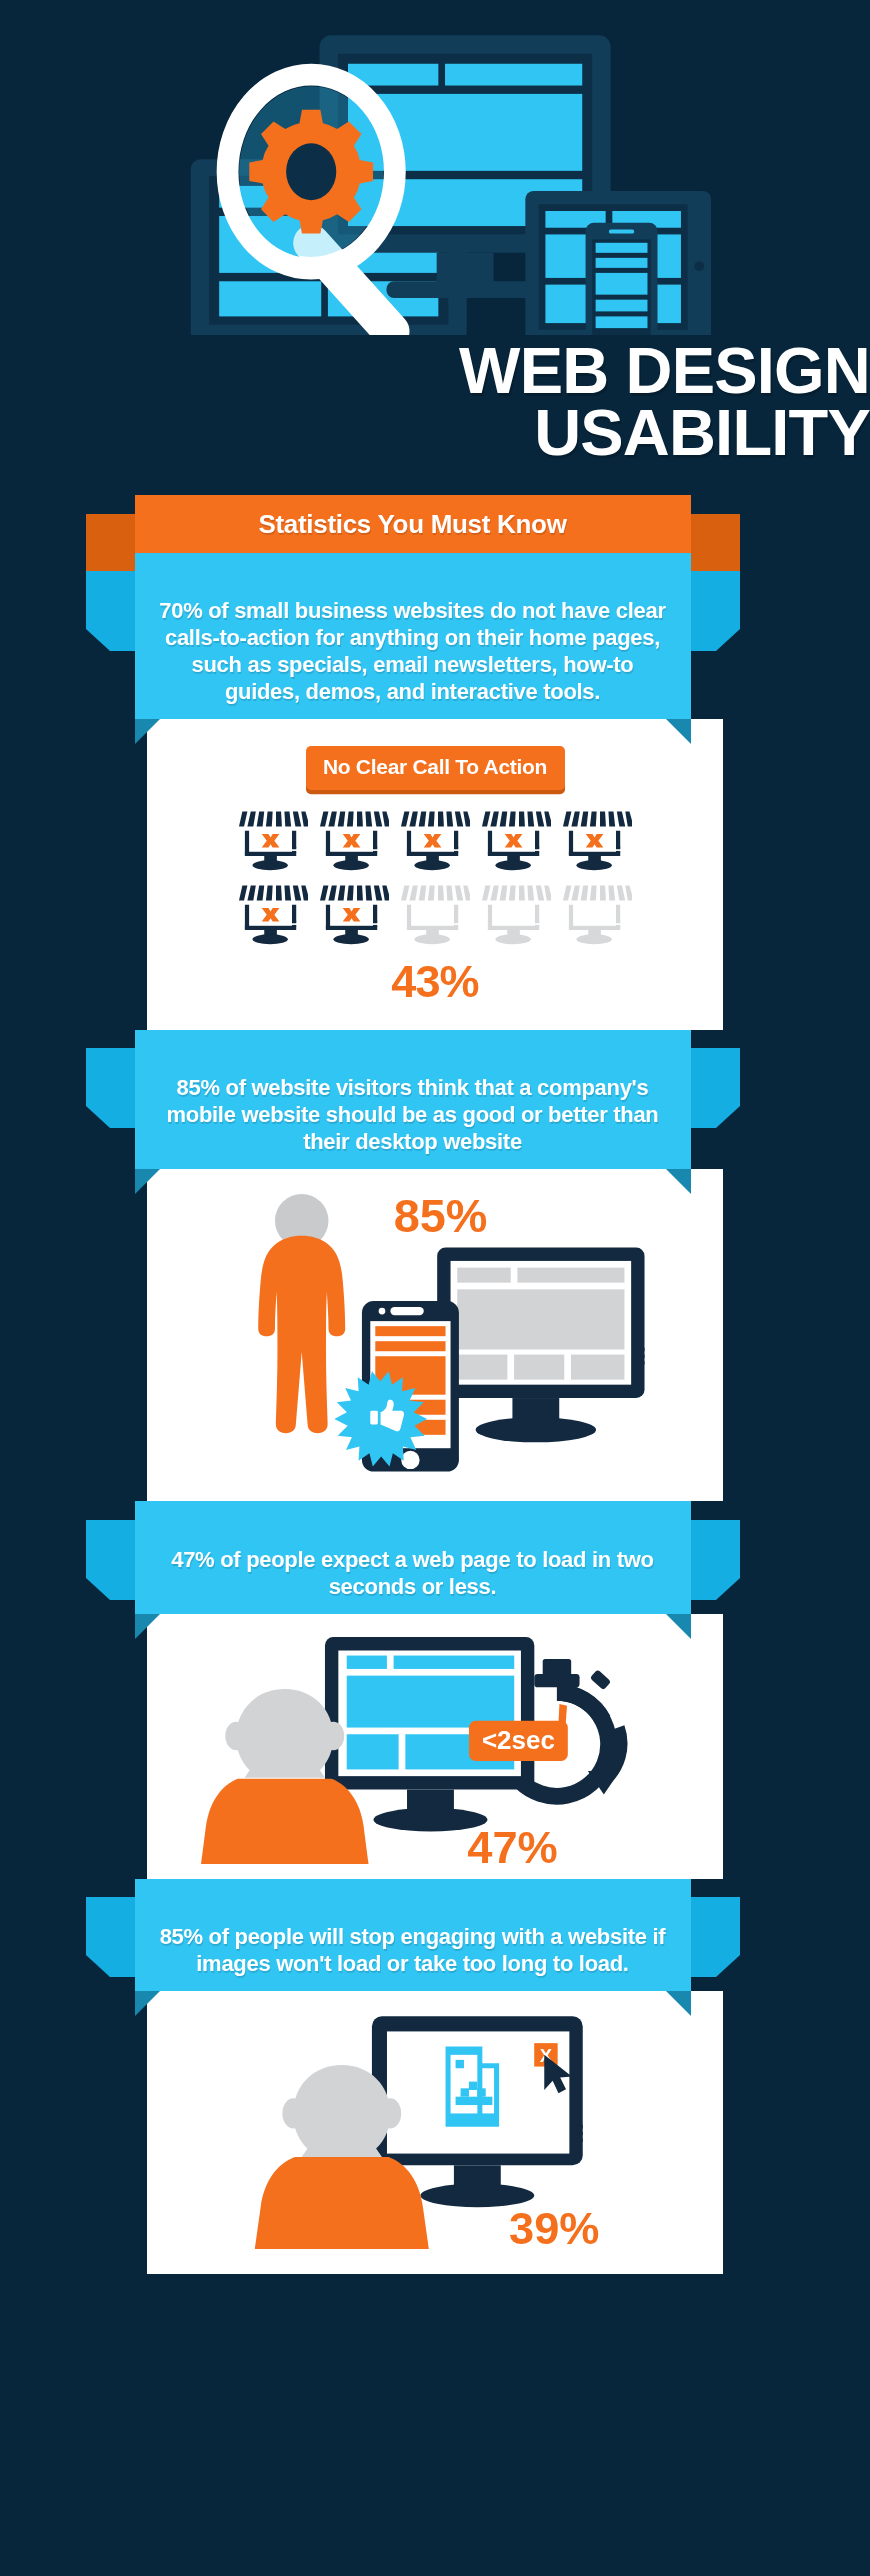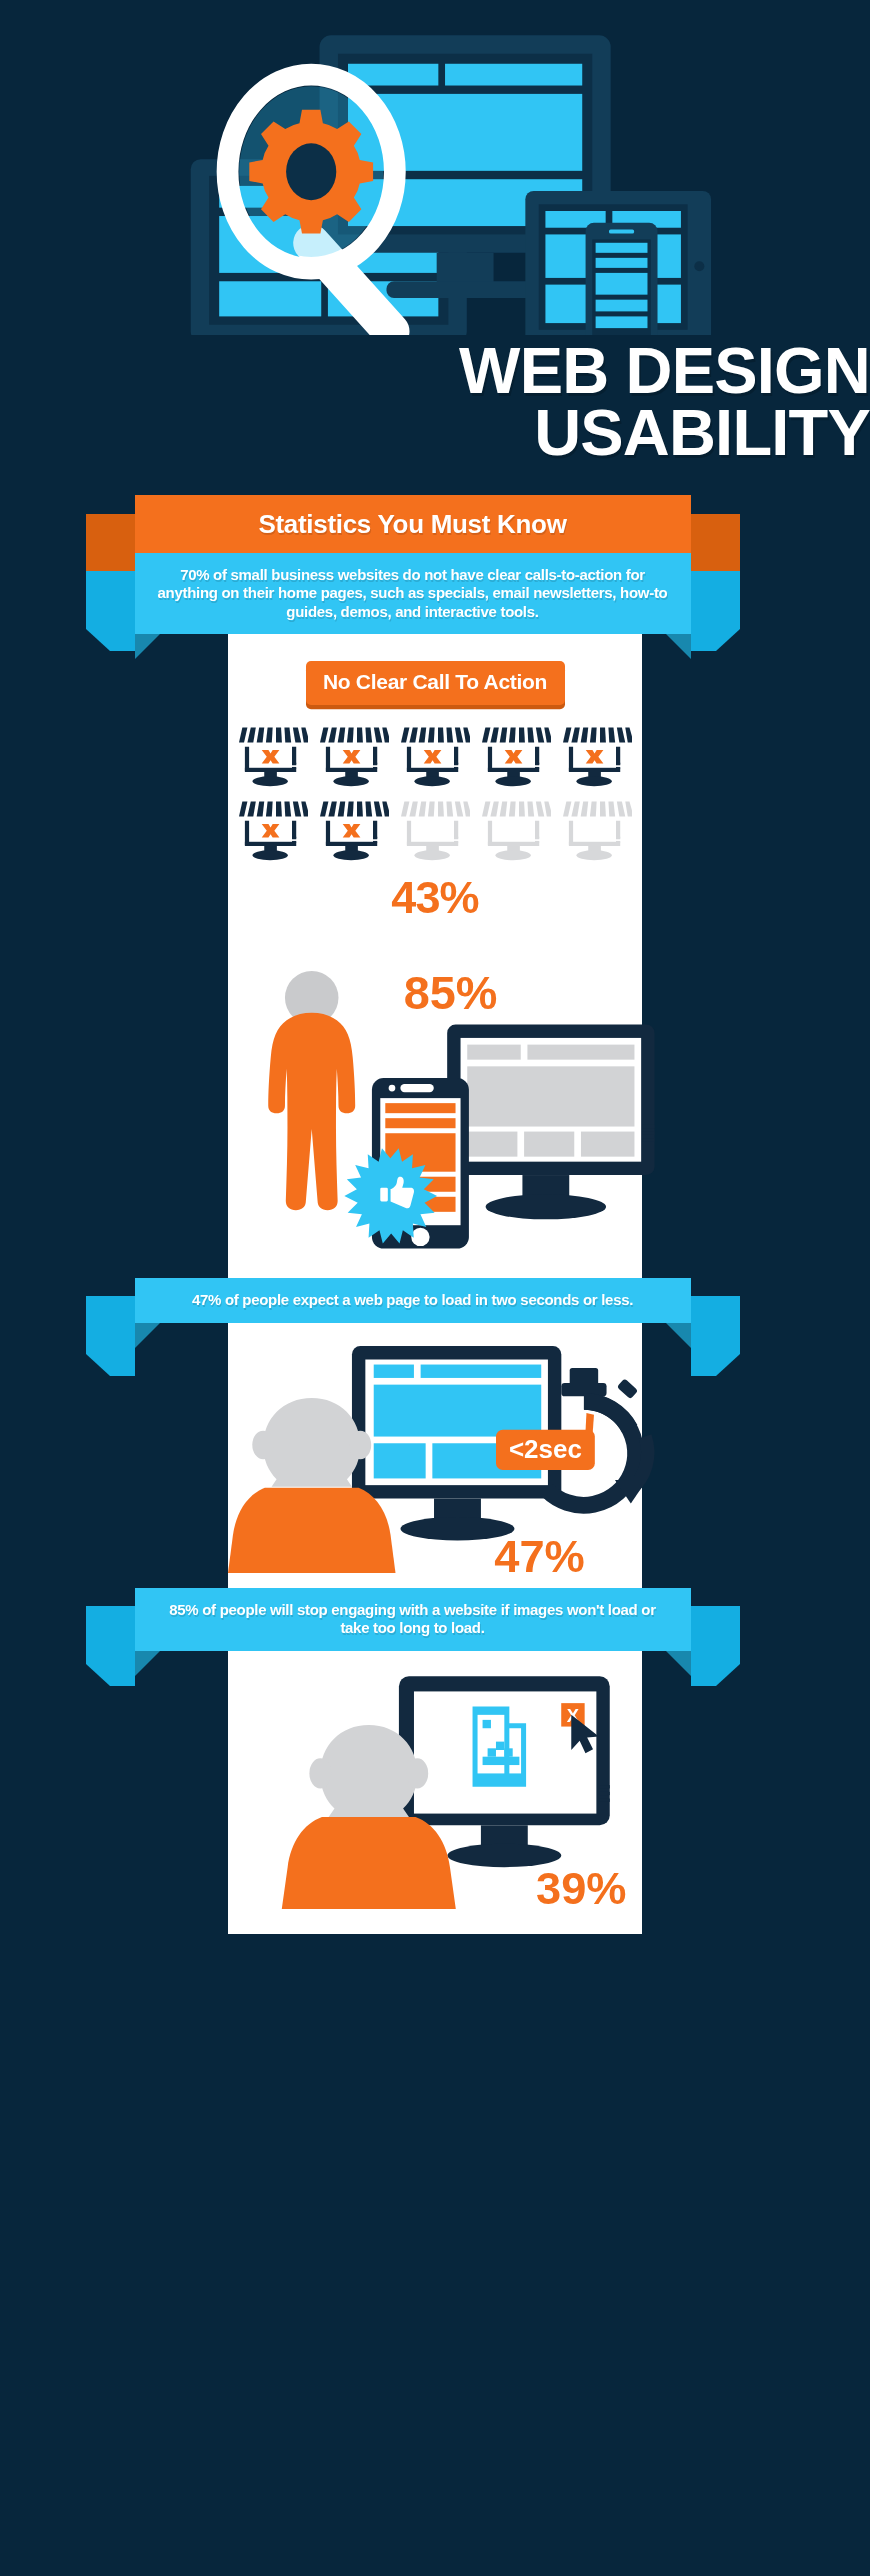--- a/index.html
+++ b/index.html
@@ -90,36 +90,36 @@
   .fold.blue.right   { border-right: 25px solid #1888ae; border-bottom: 25px solid transparent; }
 
   .ribbon-text {
     color: #ffffff;
     font-weight: bold;
     font-size: 26px;
     line-height: 1.18;
     letter-spacing: -0.3px;
     text-shadow: 0.8px 1.7px 0 rgba(0,0,0,0.13);
   }
-  .ribbon-text.small { font-size: 15px; line-height: 1.22; }
+  .ribbon-text.small { font-size: 22px; line-height: 1.22; margin-top: 32px; }
 
   
   .connector {
     position: absolute;
     left: 50%;
     transform: translateX(-50%);
     width: 367px;
     background: #cfd2d4;
     z-index: 1;
   }
 
   
   .panel {
     position: relative;
-    width: 414px;
+    width: 576px;
     margin: 0 auto;
     background: #ffffff;
     z-index: 3;
     padding: 18.4px 0 22px;
   }
 
   
   .cta-btn {
     display: block;
     width: 259px;
@@ -484,20 +484,31 @@
           <ellipse cx="37" cy="68" rx="21" ry="6"></ellipse>
         </g>
       </svg>
     </div>
   </div>
   <div class="big-pct">43%</div>
 </div>
 
 <div class="ribbon-block" style="margin-top:0;">
   <div class="connector" style="top:-47px;height:52px;"></div>
+  <div class="ribbon blue">
+    <span class="wing left blue">
+        <span class="notch"></span>
+      </span>
+    <span class="wing right blue">
+        <span class="notch"></span>
+      </span>
+    <span class="fold blue left"></span>
+    <span class="fold blue right"></span>
+    <div class="ribbon-text small">85% of website visitors think that a company's mobile website should be as good or better than their desktop website</div>
+  </div>
 </div>
 
 <div class="panel" style="padding:15px 0 16px;">
   <svg class="illus" width="435" height="301" viewBox="0 0 520 360">
 
     <g>
       <rect x="262" y="76" width="248" height="180" rx="10" fill="#12293f"></rect>
       <rect x="278" y="92" width="216" height="148" fill="#ffffff"></rect>
       <rect x="286" y="100" width="64" height="18" fill="#d2d3d5"></rect>
       <rect x="358" y="100" width="128" height="18" fill="#d2d3d5"></rect>

